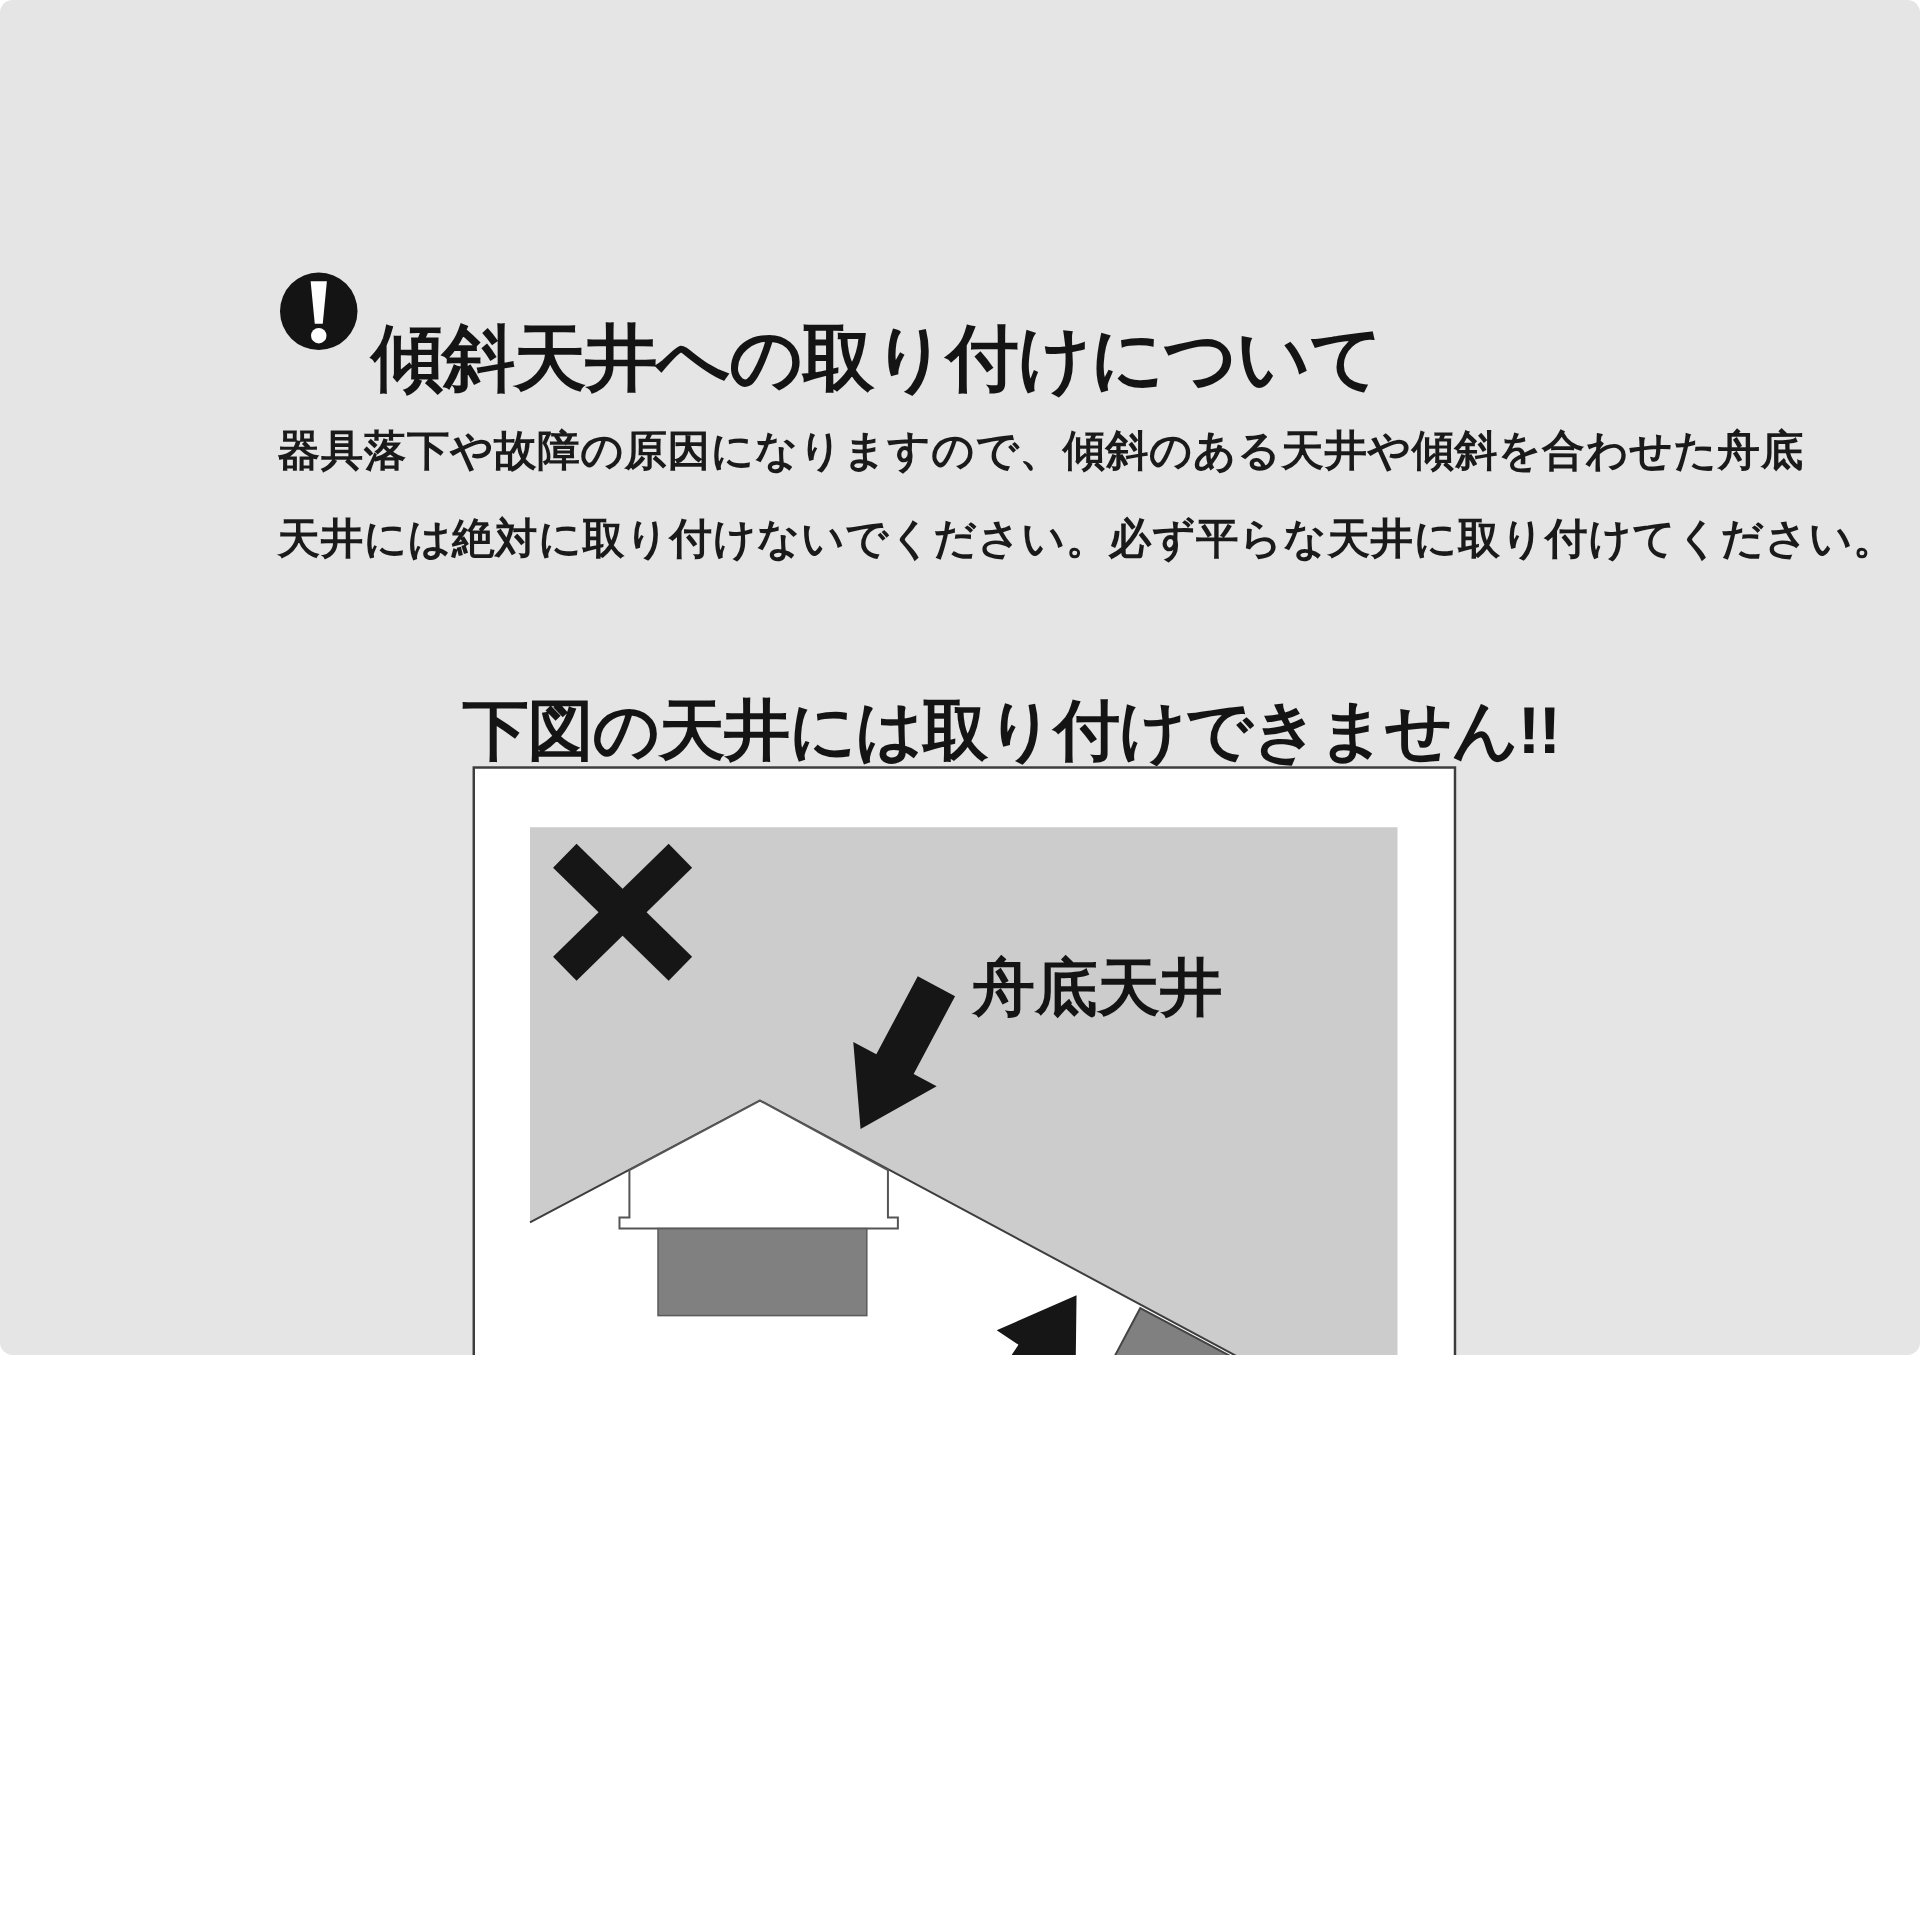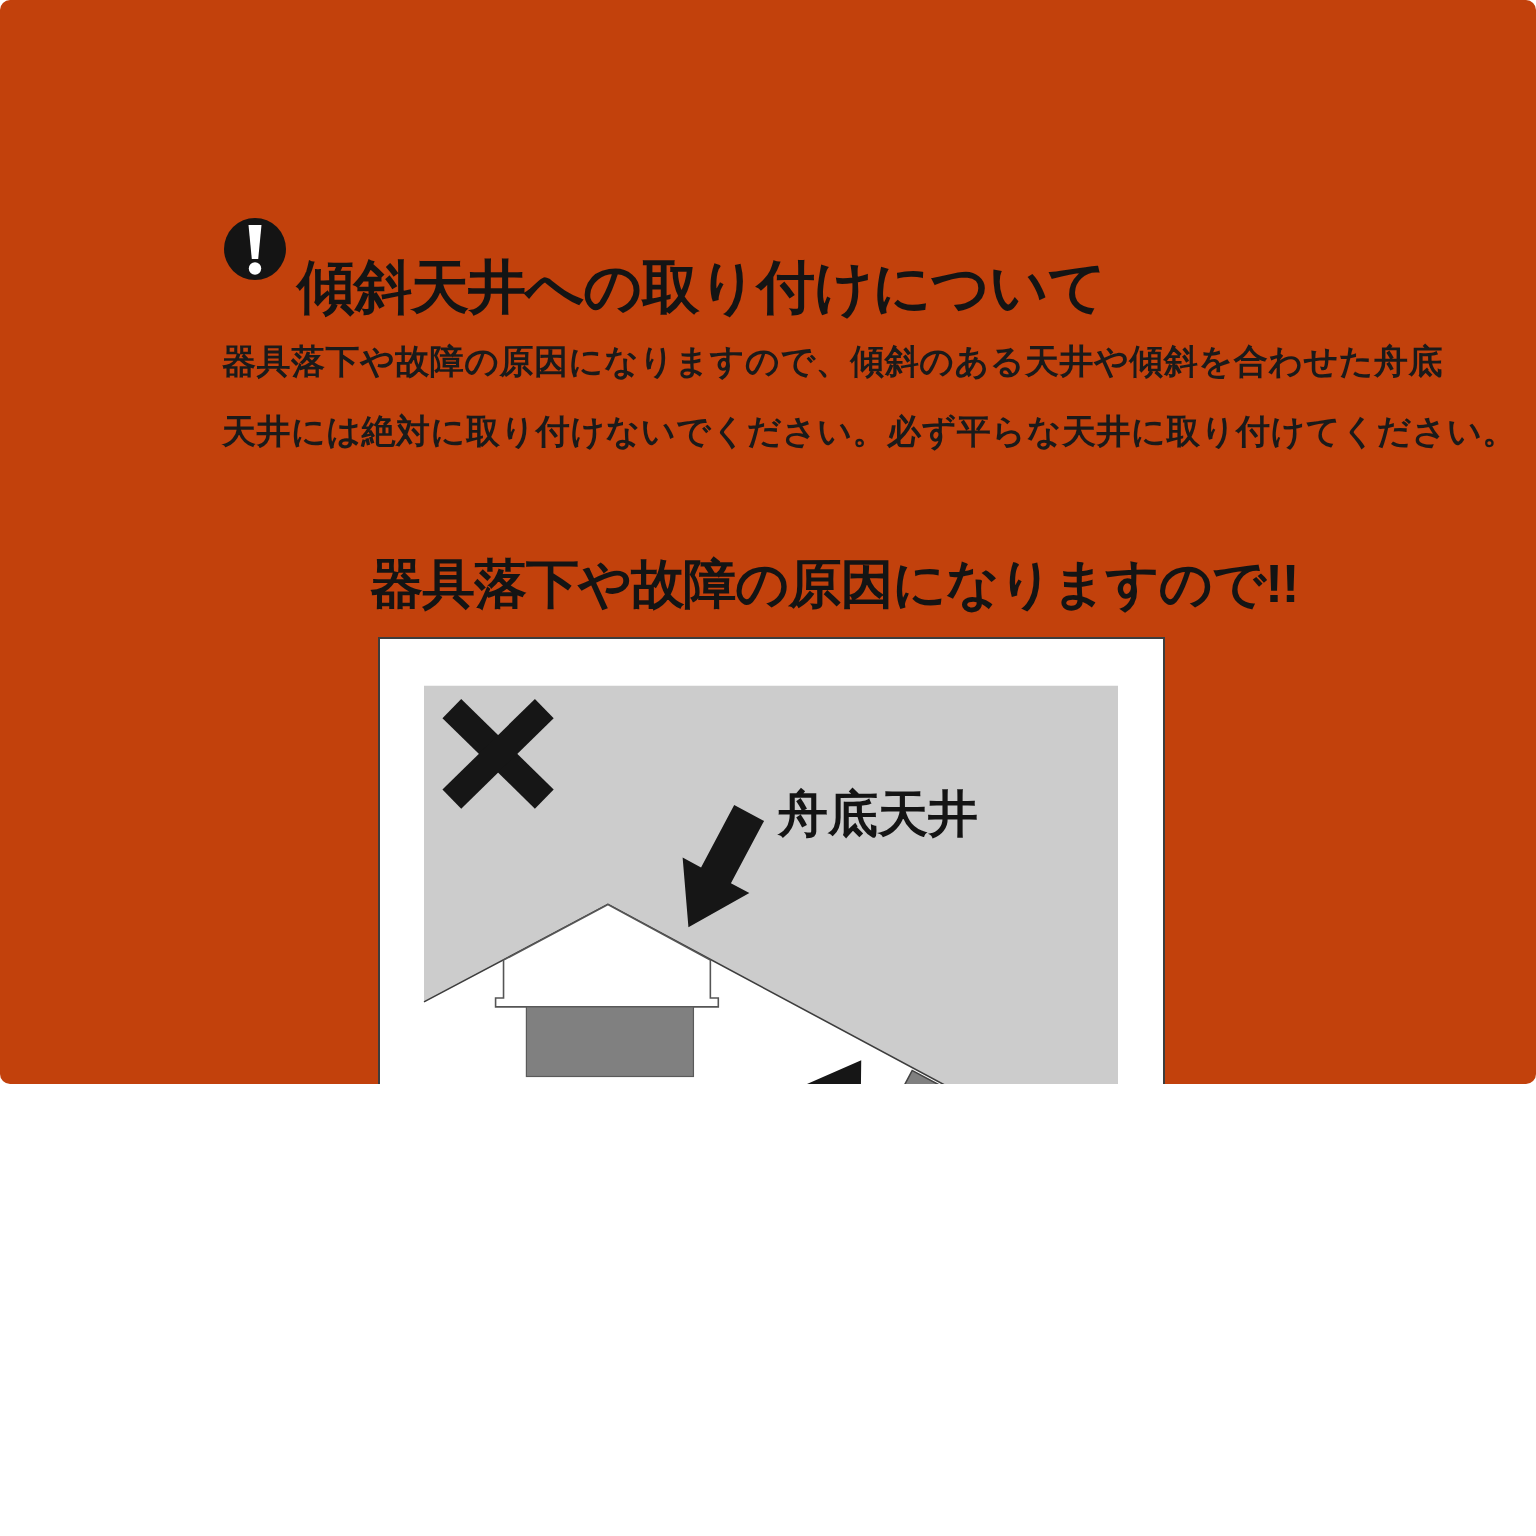--- a/index.html
+++ b/index.html
@@ -1,19 +1,19 @@
 <!DOCTYPE html>
 <html><head>
 <meta charset="utf-8">
 <style>
   html,body{margin:0;padding:0;background:#ffffff;}
   .canvas{
     position:relative;
     width:1536px;height:1084px;
-    background:#c2410c;
+    background:#e5e5e5;
     overflow:hidden;
     font-family:"Liberation Sans","DejaVu Sans",sans-serif;
     color:#161616;
     border-radius:10px;
   }
   .header-icon{
     position:absolute;left:223px;top:217px;width:64px;height:64px;display:block;
   }
   .page-title{
     position:absolute;left:297px;top:212px;
@@ -24,21 +24,21 @@
     position:absolute;left:222px;top:326px;
     font-size:34px;font-weight:700;line-height:70px;
     color:#1a1a1a;white-space:nowrap;letter-spacing:0.5px;
   }
   .diagram-heading{
     position:absolute;left:370px;top:549px;
     font-size:53px;font-weight:700;letter-spacing:-1px;
     color:#141414;white-space:nowrap;
   }
   .diagram-box{
-    position:absolute;left:378px;top:637px;width:787px;height:702px;
+    position:absolute;left:378px;top:613px;width:787px;height:702px;
     border:2px solid #3d3d3d;background:#ffffff;box-sizing:border-box;
   }
   .diagram-box svg{position:absolute;left:0;top:0;display:block;}
   .diagram-label{
     position:absolute;font-size:50px;font-weight:700;color:#141414;
     white-space:nowrap;letter-spacing:0;line-height:1;
   }
   .label-funazoko{left:398px;top:150px;}
   .label-keisha{left:250px;top:561px;}
 </style>
@@ -54,21 +54,21 @@
       <circle cx="32" cy="51.5" r="6.2" fill="#ffffff"></circle>
     </svg>
   </span>
   <h1 class="page-title">傾斜天井への取り付けについて</h1>
 
   <div class="warning-text">
     <div>器具落下や故障の原因になりますので、傾斜のある天井や傾斜を合わせた舟底</div>
     <div>天井には絶対に取り付けないでください。必ず平らな天井に取り付けてください。</div>
   </div>
 
-  <div class="diagram-heading">器具落下や故障の原因になりますので!!</div>
+  <div class="diagram-heading">下図の天井には取り付けできません!!</div>
 
   <div class="diagram-box">
     <svg width="783" height="698" viewBox="0 0 787 702">
 
       <polygon points="44,47 742,47 742,542 229,267 44,365" fill="#cccccc"></polygon>
 
       <polyline points="44,365 229,267 742,542" fill="none" stroke="#3d3d3d" stroke-width="1.6"></polyline>
 
       <path d="M229,267 L332,323 L332,361 L340,361 L340,370 L116,370 L116,361 L124,361 L124,323 Z" fill="#ffffff" stroke="#555555" stroke-width="1.6"></path>
 

